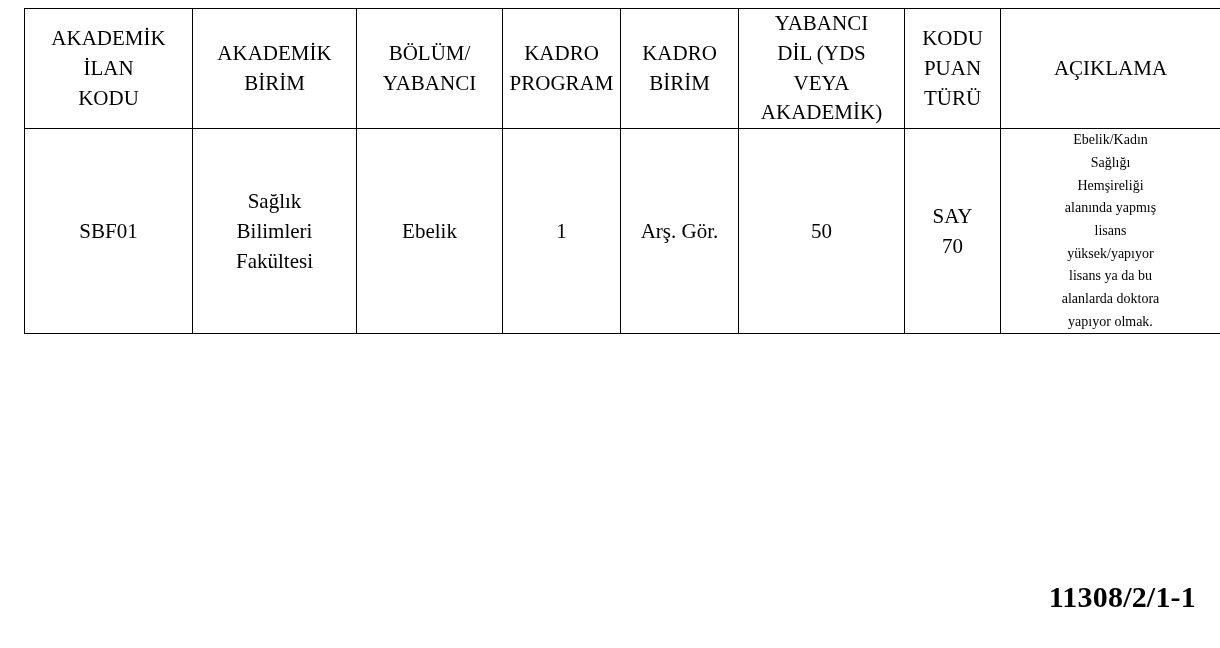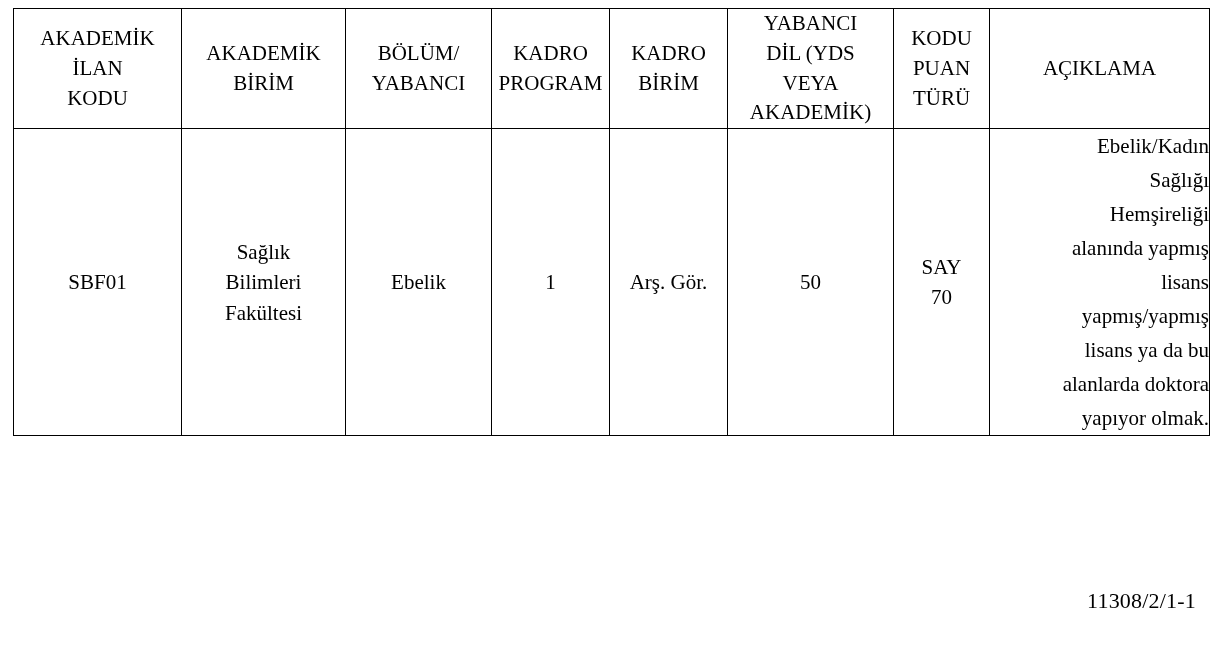--- a/index.html
+++ b/index.html
@@ -16,21 +16,21 @@
   }
   .page {
     position: relative;
     width: 1220px;
     height: 648px;
     box-sizing: border-box;
   }
   table.announce {
     border-collapse: collapse;
     table-layout: fixed;
-    margin: 8px 0 0 13px;
+    margin: 8px 0 0 24px;
     width: 1196px;
     font-family: Liberation Serif, serif;
   }
   table.announce td,
   table.announce th {
     border: 1.6px solid #000000;
     padding: 0;
     font-weight: normal;
     vertical-align: middle;
   }
@@ -55,34 +55,34 @@
 
   tbody td {
     font-size: 21px;
     line-height: 1.45;
   }
   .cell-center {
     text-align: center;
     padding: 6px 4px;
   }
   .cell-desc {
-    text-align: right;
+    text-align: center;
     vertical-align: top;
     padding: 12px 8px 10px 12px;
     line-height: 1.62;
-    font-size: 21px;
+    font-size: 14px;
   }
   .stack-line { display: block; }
 
   .doc-number {
     position: absolute;
     right: 24px;
     bottom: 42px;
-    font-size: 22px;
-    font-weight: normal;
+    font-size: 30px;
+    font-weight: bold;
     letter-spacing: 0.2px;
   }
 </style>
 </head>
 <body>
 
 <div class="page">
 
   <table class="announce">
     <colgroup>
@@ -149,21 +149,21 @@
         <td class="cell-center">
           <span class="stack-line">SAY</span>
           <span class="stack-line">70</span>
         </td>
         <td class="cell-desc">
           <span class="stack-line">Ebelik/Kadın</span>
           <span class="stack-line">Sağlığı</span>
           <span class="stack-line">Hemşireliği</span>
           <span class="stack-line">alanında yapmış</span>
           <span class="stack-line">lisans</span>
-          <span class="stack-line">yapmış/yapmış</span>
+          <span class="stack-line">yüksek/yapıyor</span>
           <span class="stack-line">lisans ya da bu</span>
           <span class="stack-line">alanlarda doktora</span>
           <span class="stack-line">yapıyor olmak.</span>
         </td>
       </tr>
     </tbody>
   </table>
 
   <div class="doc-number">11308/2/1-1</div>
 

